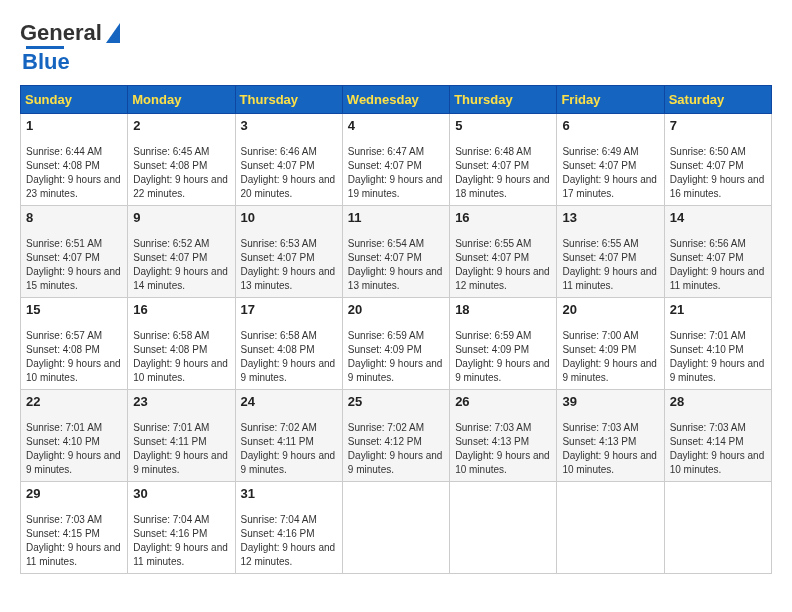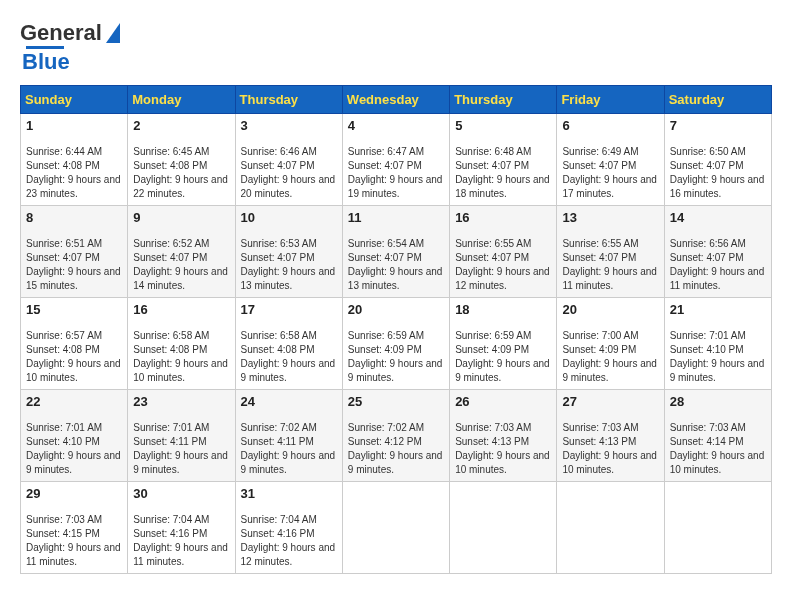--- a/index.html
+++ b/index.html
@@ -328,21 +328,21 @@
       </td>
         <td>
         <span class="day-number">26</span>
         <div class="day-info">
           Sunrise: 7:03 AM<br>
           Sunset: 4:13 PM<br>
           Daylight: 9 hours and 10 minutes.
         </div>
       </td>
         <td>
-        <span class="day-number">27</span>
+        <span class="day-number">39</span>
         <div class="day-info">
           Sunrise: 7:03 AM<br>
           Sunset: 4:13 PM<br>
           Daylight: 9 hours and 10 minutes.
         </div>
       </td>
         <td>
         <span class="day-number">28</span>
         <div class="day-info">
           Sunrise: 7:03 AM<br>

